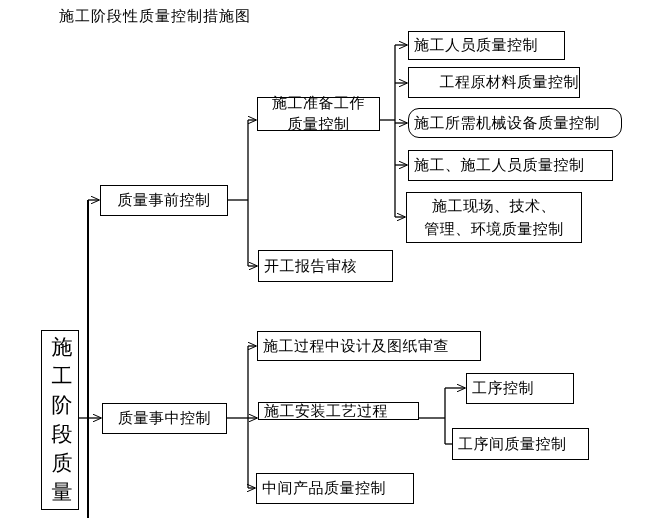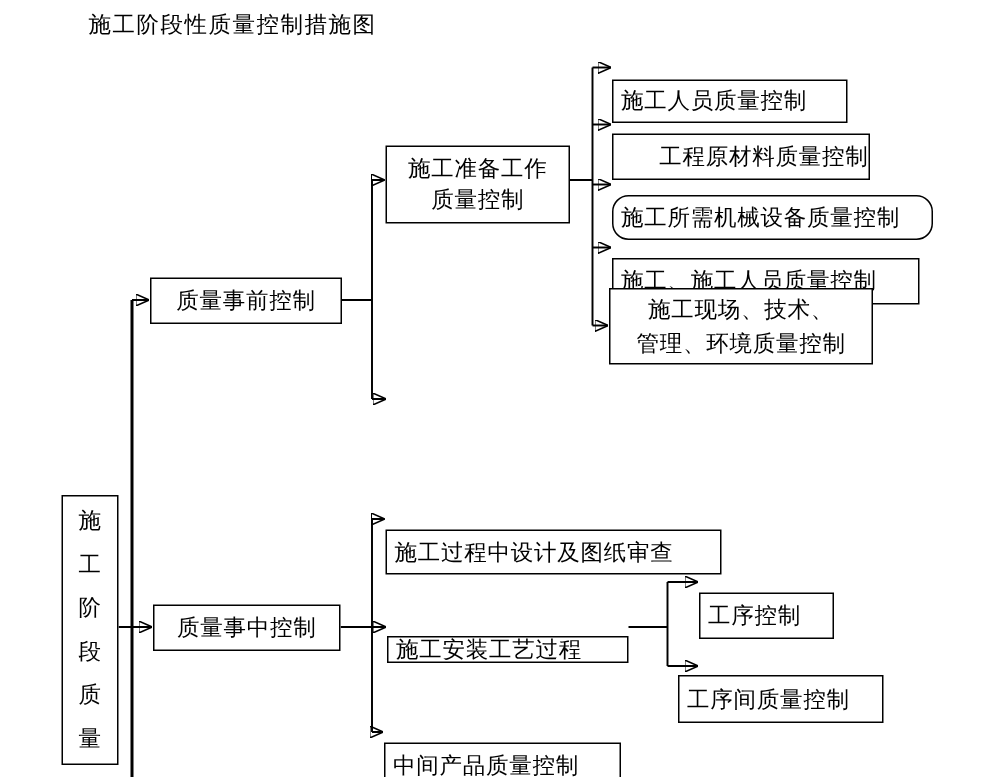--- a/index.html
+++ b/index.html
@@ -18,30 +18,30 @@
   .box{
     position:absolute;
     border:1px solid #000;
     background:#fff;
     font-size:15px;letter-spacing:0.5px;
     box-sizing:border-box;
     display:flex;flex-direction:column;justify-content:center;
     white-space:nowrap;
     line-height:1.25;
   }
-  .box.left{padding-left:5px;align-items:flex-start;margin-top:22px;}
+  .box.left{padding-left:5px;align-items:flex-start;}
   .box.center{align-items:center;text-align:center;}
   .box.vert{
     padding:2px 0;
     align-items:center;justify-content:flex-start;
   }
   .box.vert .vtext{
     width:17px;
     word-break:break-all;white-space:normal;
-    text-align:center;line-height:29px;font-size:15px;
+    text-align:center;line-height:29px;font-size:21px;
   }
   svg.connectors{position:absolute;left:0;top:0;pointer-events:none;}
   svg.connectors line, svg.connectors path{stroke:#000;fill:none;}
 </style>
 </head>
 <body>
 
 <div class="stage">
 
   <svg class="connectors" width="672" height="518" viewBox="0 0 672 518">
@@ -86,23 +86,26 @@
     <div class="vtext">施工阶段质量</div>
   </div>
 
   <div class="box center" style="left:100px;top:185px;width:128px;height:31px;">
     <span>质量事前控制</span>
   </div>
   <div class="box center" style="left:102px;top:403px;width:125px;height:31px;">
     <span>质量事中控制</span>
   </div>
 
-  <div class="box center" style="left:257px;top:97px;width:123px;height:52px;line-height:21px;">
+  <div class="box center" style="left:257px;top:97px;width:123px;height:34px;line-height:21px;">
     <span>施工准备工作</span>
     <span>质量控制</span>
+  </div>
+  <div class="box left" style="left:258px;top:250px;width:135px;height:32px;">
+    <span>开工报告审核</span>
   </div>
 
   <div class="box left" style="left:408px;top:31px;width:157px;height:29px;">
     <span>施工人员质量控制</span>
   </div>
   <div class="box left" style="left:408px;top:67px;width:172px;height:31px;align-items:flex-end;">
     <span>工程原材料质量控制</span>
   </div>
   <div class="box left" style="left:408px;top:108px;width:214px;height:30px;border-radius:11px;">
     <span>施工所需机械设备质量控制</span>
@@ -118,20 +121,20 @@
   <div class="box left" style="left:257px;top:331px;width:224px;height:30px;">
     <span>施工过程中设计及图纸审查</span>
   </div>
   <div class="box left" style="left:258px;top:402px;width:161px;height:18px;">
     <span>施工安装工艺过程</span>
   </div>
   <div class="box left" style="left:256px;top:473px;width:158px;height:31px;">
     <span>中间产品质量控制</span>
   </div>
 
-  <div class="box left" style="left:466px;top:373px;width:90px;height:31px;">
+  <div class="box left" style="left:466px;top:373px;width:108px;height:31px;">
     <span>工序控制</span>
   </div>
   <div class="box left" style="left:452px;top:428px;width:137px;height:32px;">
     <span>工序间质量控制</span>
   </div>
 
 </div>
 
 </body></html>

